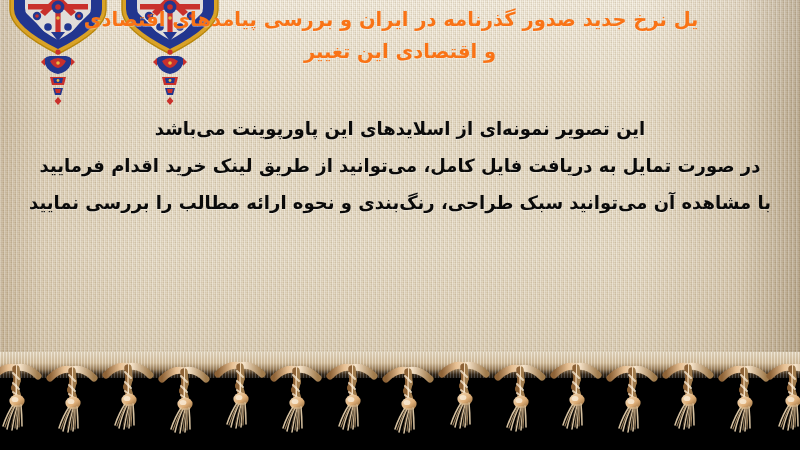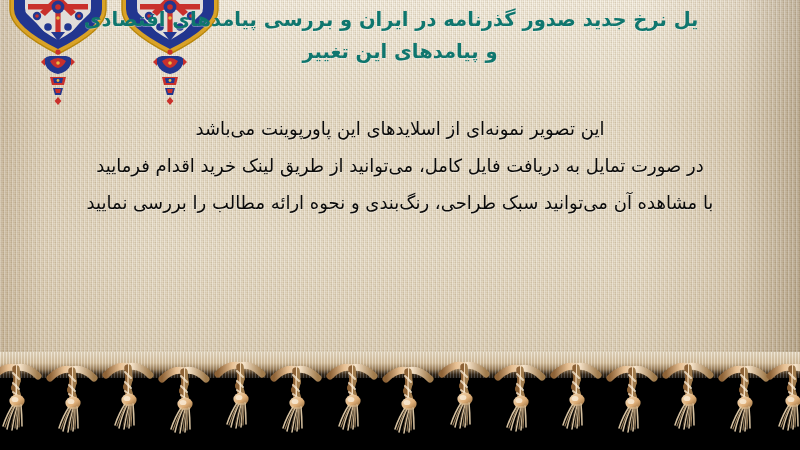--- a/index.html
+++ b/index.html
@@ -68,39 +68,39 @@
   
   .text-layer{
     position:absolute;left:0;top:0;width:800px;height:372px;
     direction:rtl;text-align:center;
   }
   .title-block{
     position:absolute;right:0;left:0;top:4px;
     padding:0 14px 0 14px;
   }
   .title-line{
-    color:#0f766e;
+    color:#f97316;
     font-size:19.5px;
     font-weight:bold;
     line-height:32px;
     letter-spacing:0px;
     white-space:nowrap;
     text-shadow:0 1px 0 rgba(255,255,255,.35);
   }
   .title-line.l1{ text-align:center; margin-right:18px; }
   .title-line.l2{ text-align:center; margin-right:0; }
 
   .body-block{
     position:absolute;right:0;left:0;top:110px;
     padding:0 10px;
   }
   .body-line{
     color:#0a0a0a;
     font-size:18px;
-    font-weight:normal;
+    font-weight:bold;
     line-height:37px;
     white-space:nowrap;
     text-shadow:0 1px 0 rgba(255,255,255,.30);
   }
 
   
   .fringe-zone{
     position:absolute;left:0;top:352px;width:800px;height:98px;
     background:#000;
   }
@@ -216,21 +216,21 @@
       <g transform="translate(170,64)">
           <use href="#pendant"></use>
         </g>
     </svg>
   </div>
 
   <div class="text-layer">
 
     <div class="title-block">
       <div class="title-line l1">یل نرخ جدید صدور گذرنامه در ایران و بررسی پیامدهای اقتصادی</div>
-      <div class="title-line l2">و پیامدهای این تغییر</div>
+      <div class="title-line l2">و اقتصادی این تغییر</div>
     </div>
 
     <div class="body-block">
       <div class="body-line">این تصویر نمونه‌ای از اسلایدهای این پاورپوینت می‌باشد</div>
       <div class="body-line">در صورت تمایل به دریافت فایل کامل، می‌توانید از طریق لینک خرید اقدام فرمایید</div>
       <div class="body-line">با مشاهده آن می‌توانید سبک طراحی، رنگ‌بندی و نحوه ارائه مطالب را بررسی نمایید</div>
     </div>
 
   </div>
 

